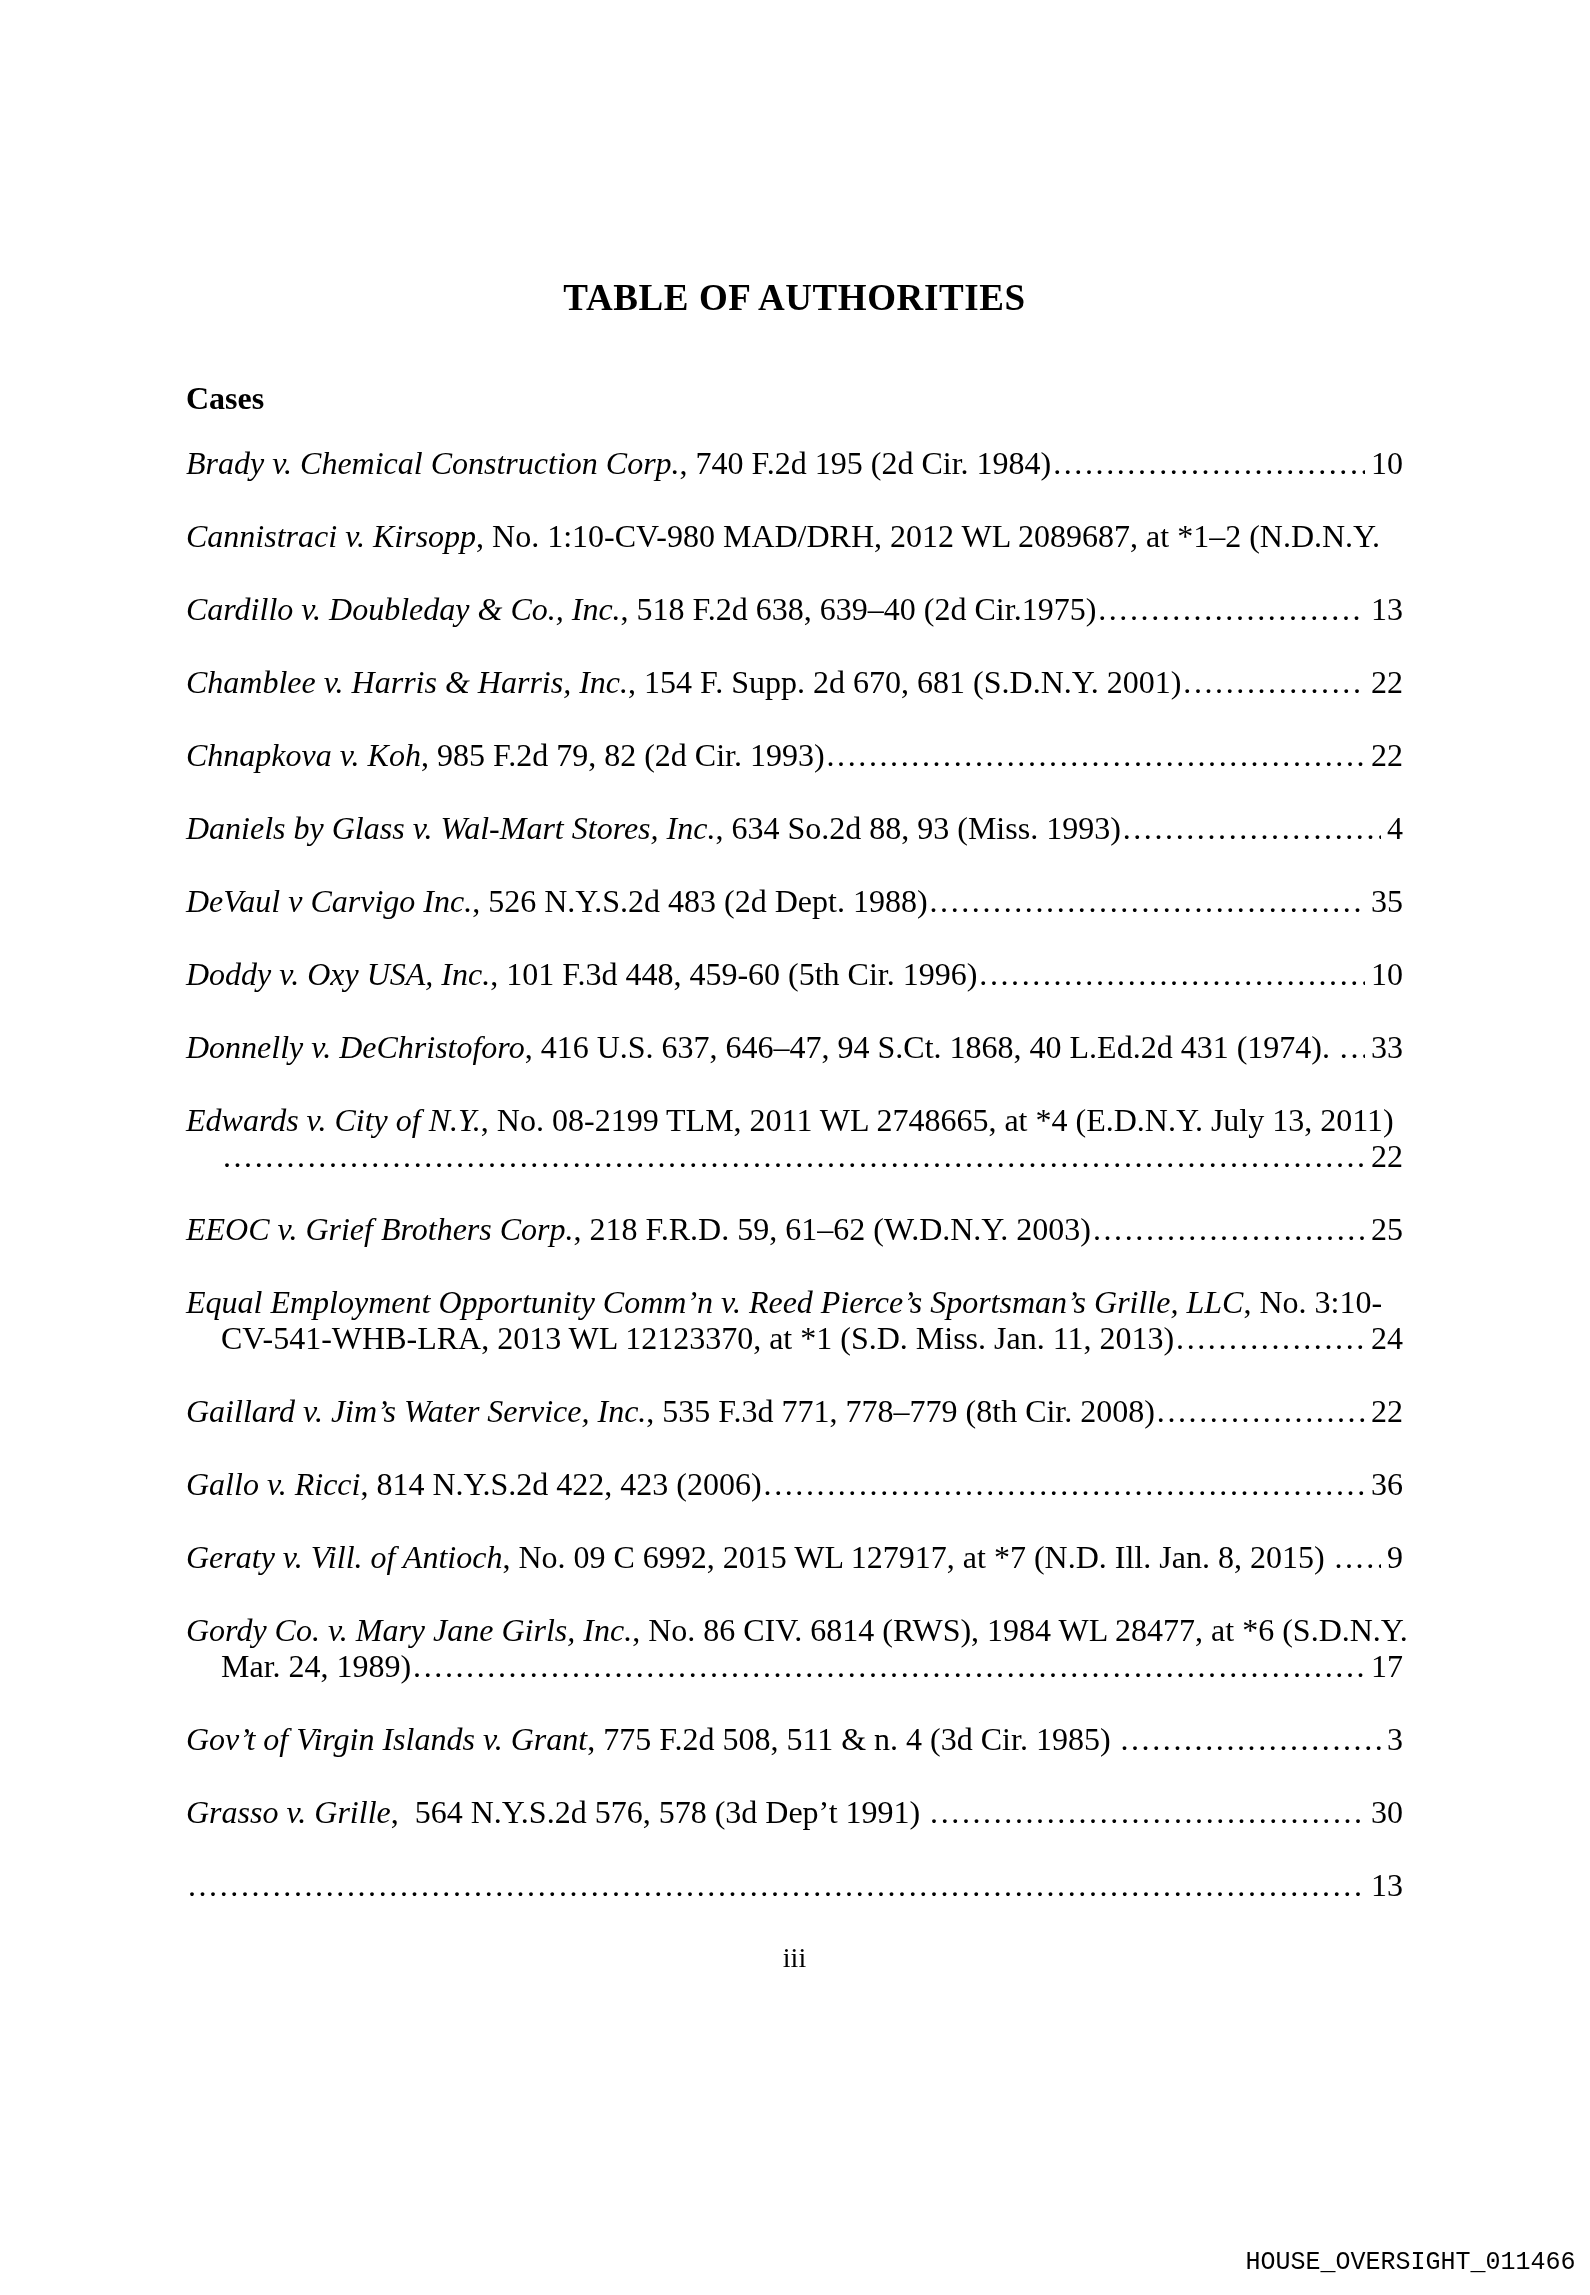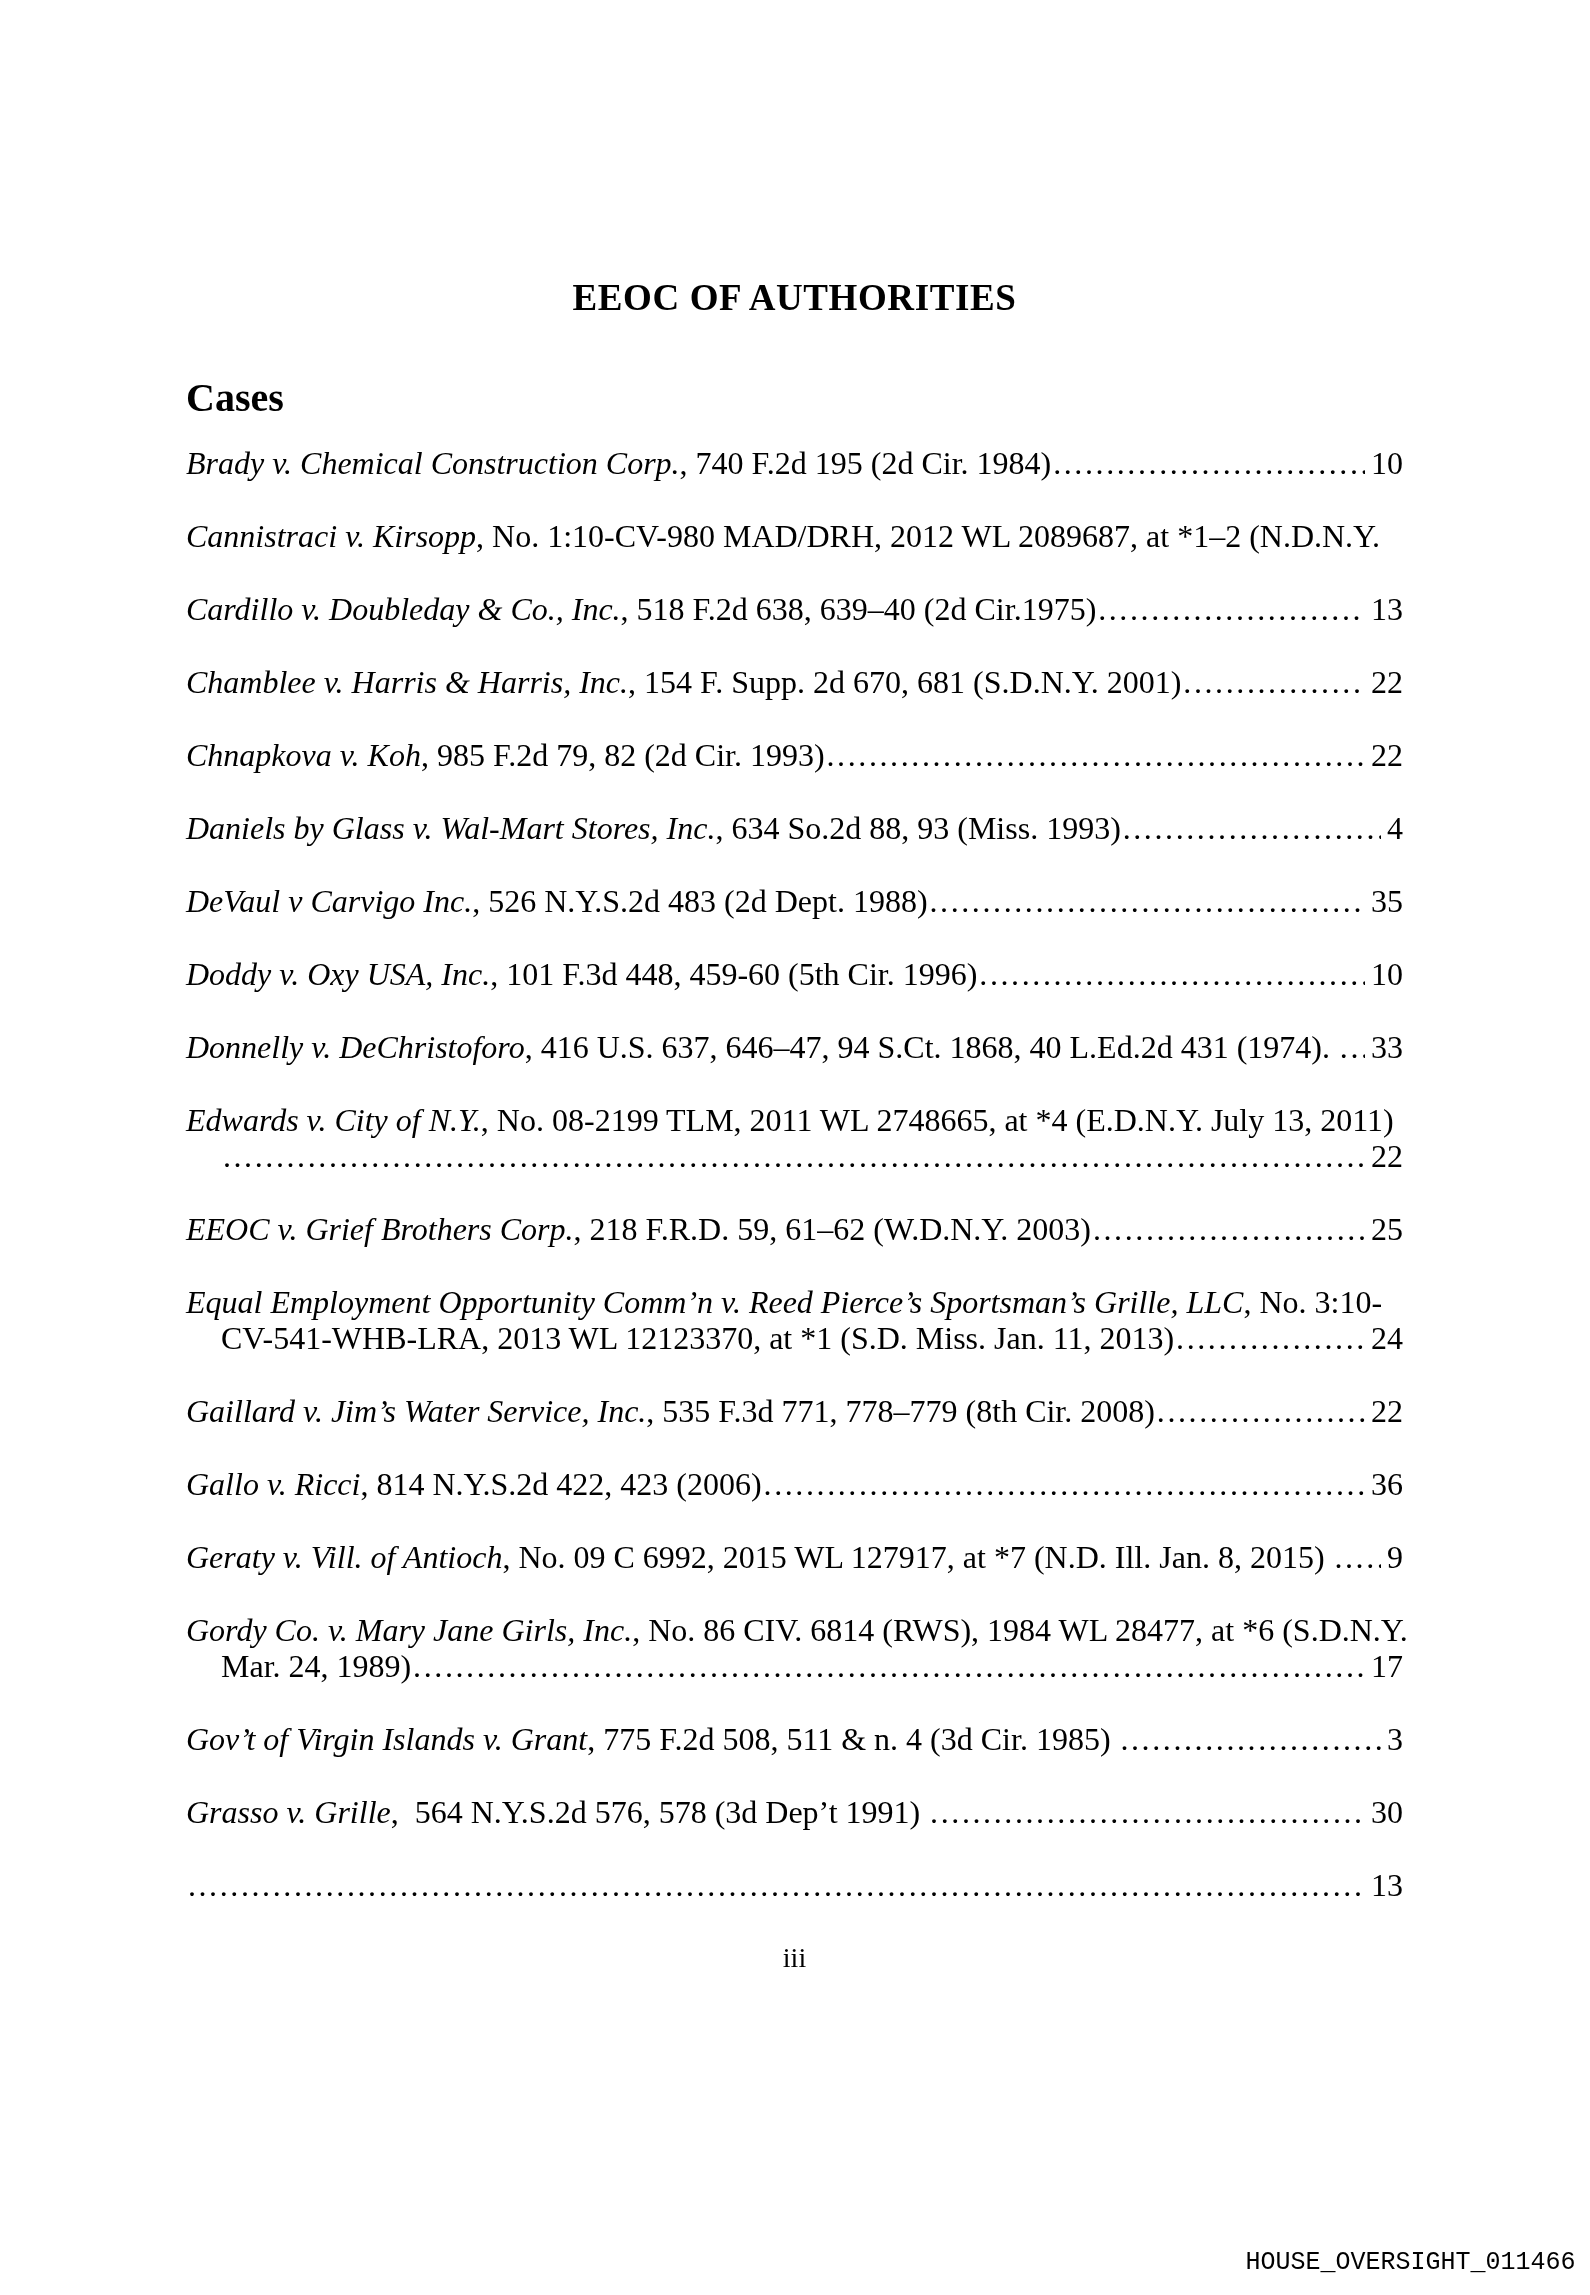--- a/index.html
+++ b/index.html
@@ -21,21 +21,21 @@
   .title {
     margin: 0;
     font-size: 37px;
     line-height: 39px;
     font-weight: bold;
     text-align: center;
     letter-spacing: 0.6px;
   }
   .cases-heading {
     margin: 63px 0 0 0;
-    font-size: 40px;
+    font-size: 32px;
     line-height: 36px;
     font-weight: bold;
   }
   .entries { margin-top: 29px; }
   .entry {
     margin: 3px 0 37px 0;
     font-size: 32px;
     line-height: 36px;
   }
   .line {
@@ -73,21 +73,21 @@
     font-size: 25px;
     line-height: 35px;
     white-space: nowrap;
   }
 </style>
 </head>
 <body>
 
 <div class="doc">
 
-  <h1 class="title">EEOC OF AUTHORITIES</h1>
+  <h1 class="title">TABLE OF AUTHORITIES</h1>
 
   <h2 class="cases-heading">Cases</h2>
 
   <div class="entries">
 
     <p class="entry">
       <span class="line">
           <span class="text"><i>Brady v. Chemical Construction Corp.</i><span>, 740 F.2d 195 (2d Cir. 1984)</span></span>
           <span class="leader"></span>
           <span class="pageref">10</span>

